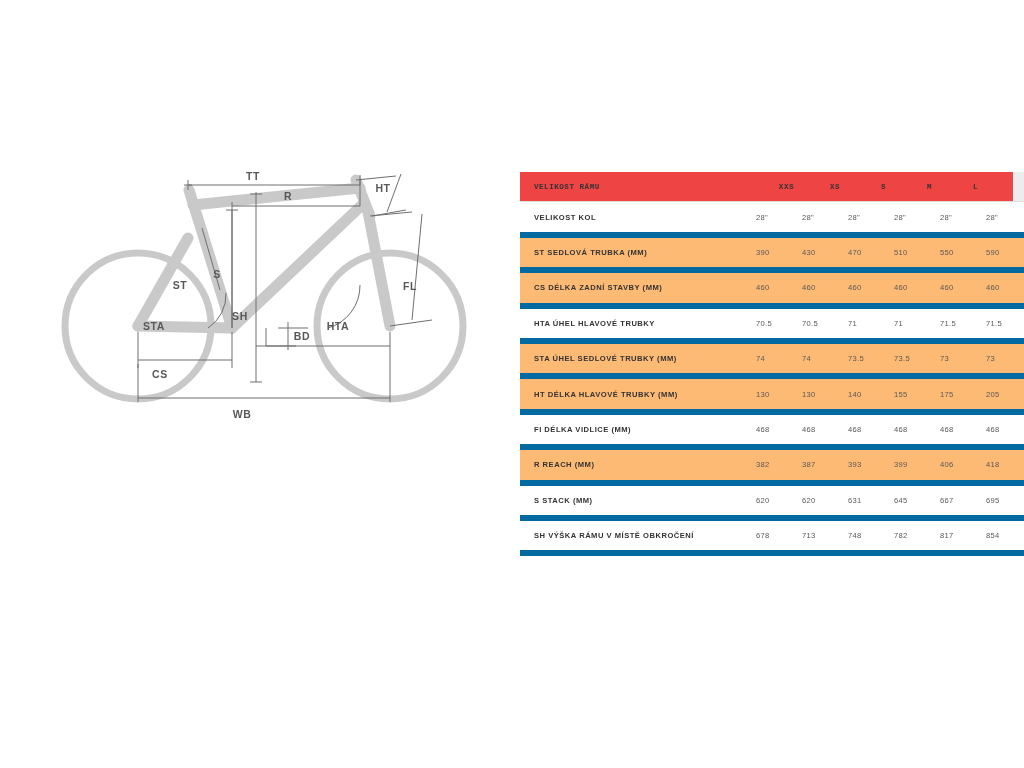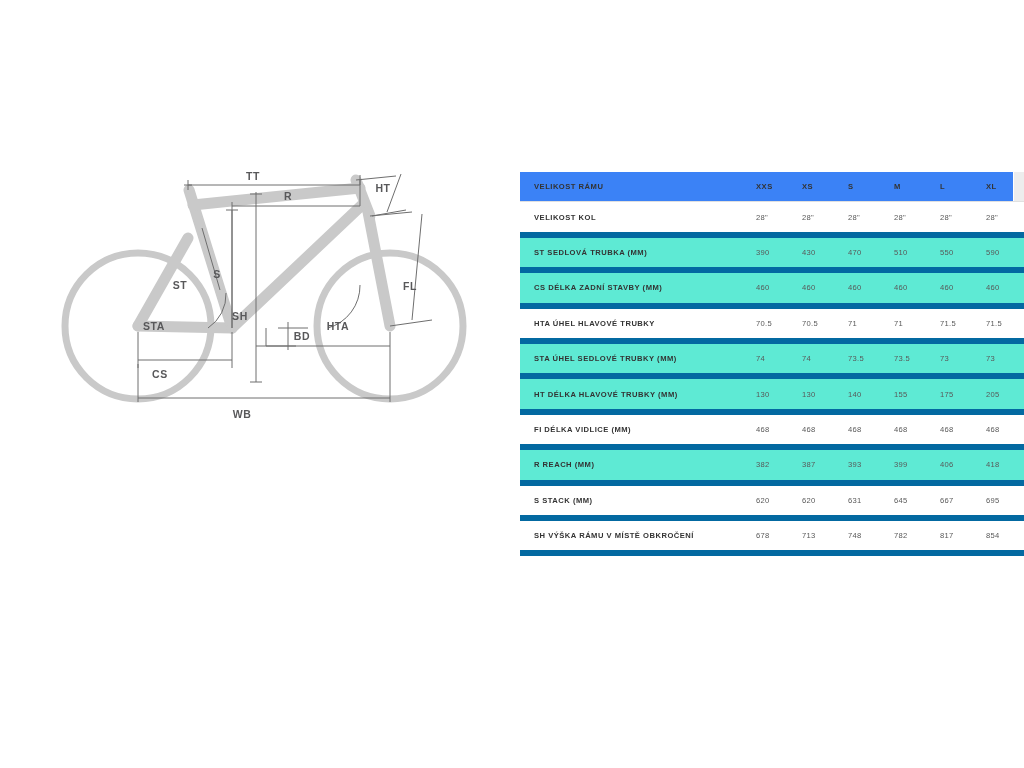--- a/index.html
+++ b/index.html
@@ -52,34 +52,34 @@
   }
   table.geo th.rowhead, table.geo td.rowhead {
     text-align: left;
     padding-left: 14px;
     width: 228px;
     font-weight: bold;
     letter-spacing: 0.5px;
     color: #333333;
   }
   table.geo th.sizehead {
-    text-align: left;
+    text-align: right;
     padding-left: 8px;
     font-weight: bold;
     color: #333333;
     letter-spacing: 0.5px;
   }
   table.geo td.val {
     text-align: left;
     padding-left: 8px;
     color: #585858;
     letter-spacing: 0.3px;
   }
-  tr.head-row { background: #3b82f6; }
-  tr.alt { background: #5eead4; }
+  tr.head-row { background: #ef4444; font-family: Liberation Mono, monospace; }
+  tr.alt { background: #fdba74; }
   tr.plain { background: #ffffff; }
   table.geo tr { border-bottom: 6px solid #0369a1; }
   table.geo tr.head-row { border-bottom: 1px solid #e0e0e0; }
 
   
   #edge-clip {
     position: absolute;
     right: 0;
     top: 172px;
     width: 10px;

